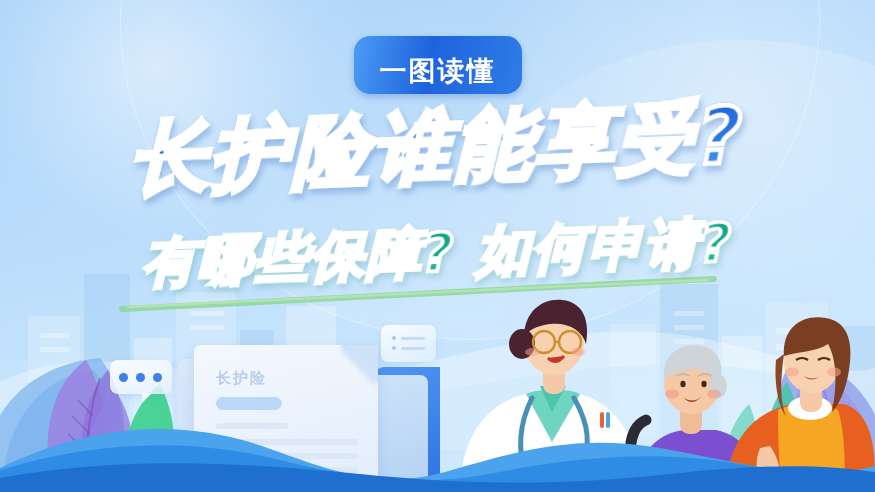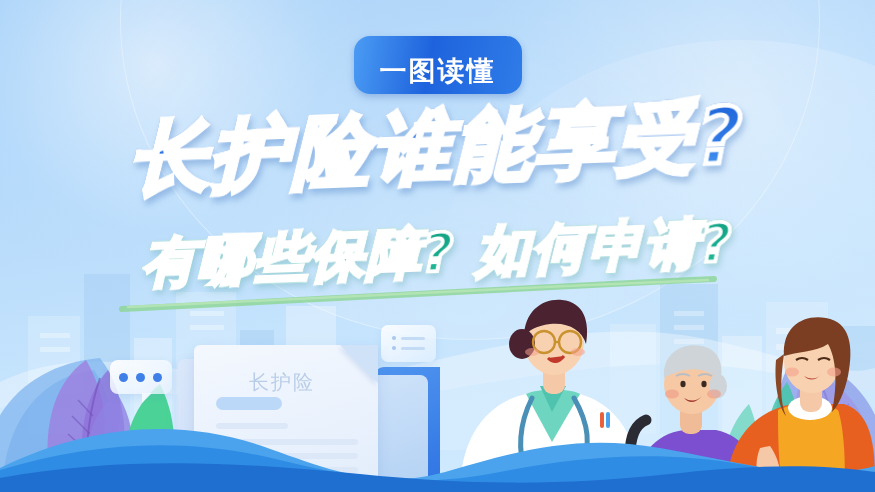--- a/index.html
+++ b/index.html
@@ -132,24 +132,23 @@
   }
   .doc-fold{
     position:absolute; right:0; top:0;
     width:0; height:0;
     border-left:38px solid transparent;
     border-top:38px solid #cfe2f8;
     filter:drop-shadow(-2px 3px 2px rgba(80,130,200,.16));
   }
   .doc-title{
     position:absolute; left:22px; top:24px;
-    font-size:20px; font-weight:normal; letter-spacing:2px;
+    font-size:15px; font-weight:bold; letter-spacing:2px;
     color:#b9cde8;
     font-family:"DejaVu Sans","Liberation Sans",sans-serif;
-    margin-left:33px;
   }
   .doc-pill{
     position:absolute; left:22px; top:52px;
     width:66px; height:13px; border-radius:7px;
     background:#bcd8f8;
   }
   .doc-line{ position:absolute; left:22px; height:6px; border-radius:3px; background:#dce8f7; }
 
   
   .list-card{

